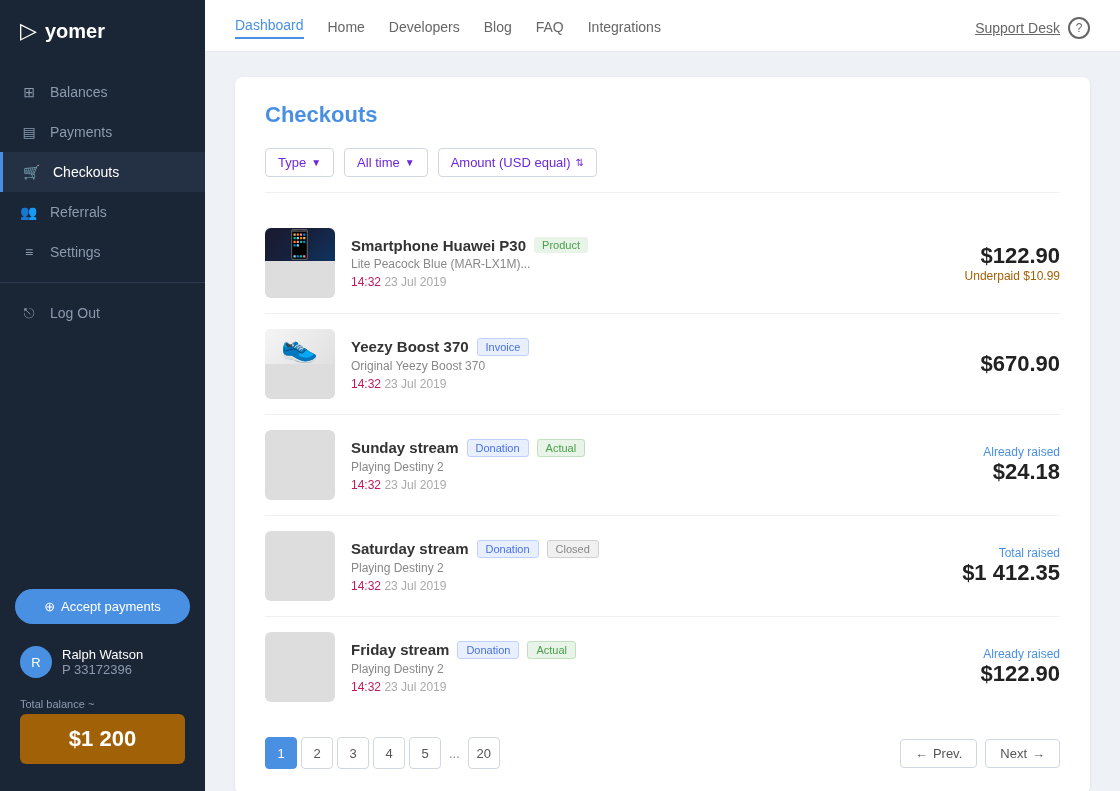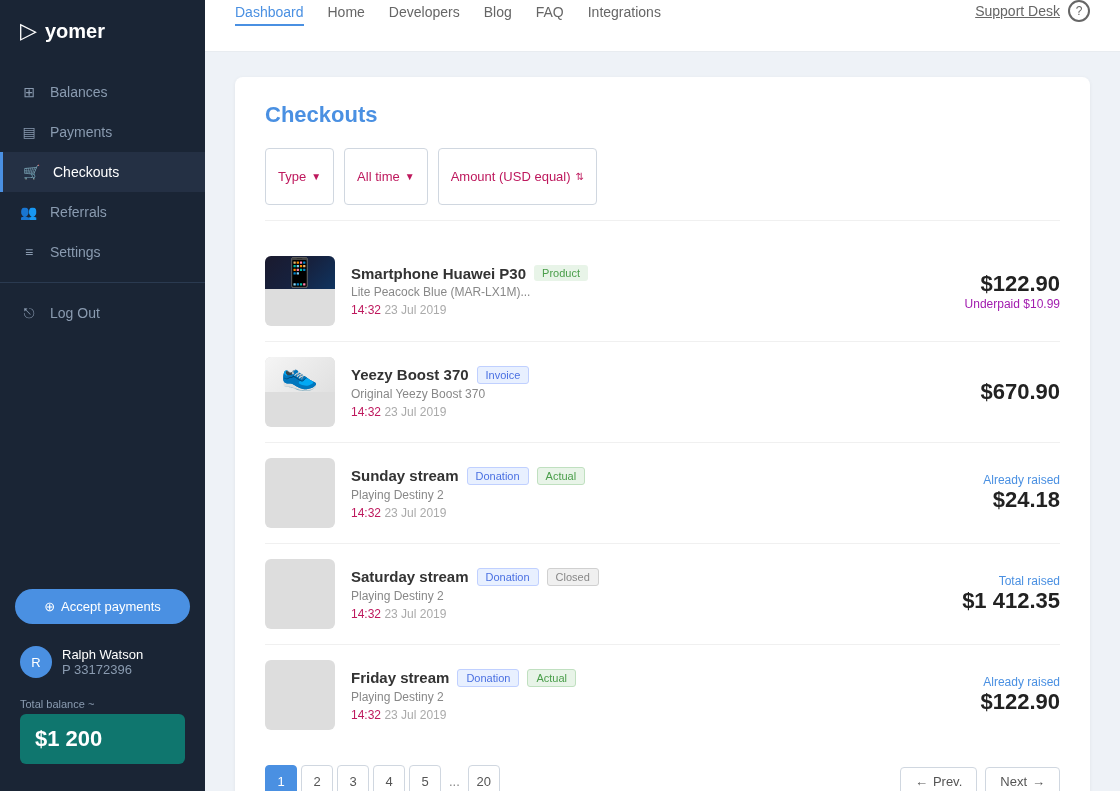--- a/index.html
+++ b/index.html
@@ -96,42 +96,43 @@
       font-size: 13px;
     }
     .user-info { display: flex; flex-direction: column; }
     .user-name { color: white; font-size: 13px; font-weight: 500; }
     .user-id { color: #8a9bb0; font-size: 13px; }
     .balance-section {
       padding: 8px 20px 15px;
     }
     .balance-label { color: #8a9bb0; font-size: 11px; margin-bottom: 4px; }
     .balance-amount {
-      background: #0f766e;
+      background: #a16207;
       color: white;
       font-size: 22px;
       font-weight: 700;
       padding: 12px 15px;
       border-radius: 6px;
+      text-align: center;
     }
 
     
     .main {
       flex: 1;
       display: flex;
       flex-direction: column;
       overflow: hidden;
     }
 
     
     .topnav {
       background: white;
       display: flex;
-      align-items: flex-start;
-      padding: 0 30px;
+      align-items: flex-end;
+      padding: 12px 30px;
       height: 52px;
       border-bottom: 1px solid #e8ecf0;
       gap: 24px;
       flex-shrink: 0;
     }
     .topnav-item {
       font-size: 14px;
       color: #666;
       cursor: pointer;
       padding: 4px 0;
@@ -191,23 +192,23 @@
       display: flex;
       gap: 10px;
       margin-bottom: 20px;
       padding-bottom: 15px;
       border-bottom: 1px solid #f0f0f0;
     }
     .filter-btn {
       border: 1px solid #d0d7e0;
       background: white;
       border-radius: 4px;
-      padding: 20px 12px;
+      padding: 6px 12px;
       font-size: 13px;
-      color: #be185d;
+      color: #6d28d9;
       cursor: pointer;
       display: flex;
       align-items: center;
       gap: 5px;
     }
     .filter-btn .arrow { font-size: 10px; }
 
     
     .checkout-list { display: flex; flex-direction: column; gap: 0; }
     .checkout-item {
@@ -308,21 +309,21 @@
       text-align: right;
       flex-shrink: 0;
     }
     .amount-main {
       font-size: 22px;
       font-weight: 700;
       color: #222;
     }
     .amount-sub {
       font-size: 12px;
-      color: #a21caf;
+      color: #a16207;
     }
     .amount-label {
       font-size: 12px;
       color: #4a90e2;
       text-align: right;
     }
     .amount-raised {
       font-size: 22px;
       font-weight: 700;
       color: #222;

